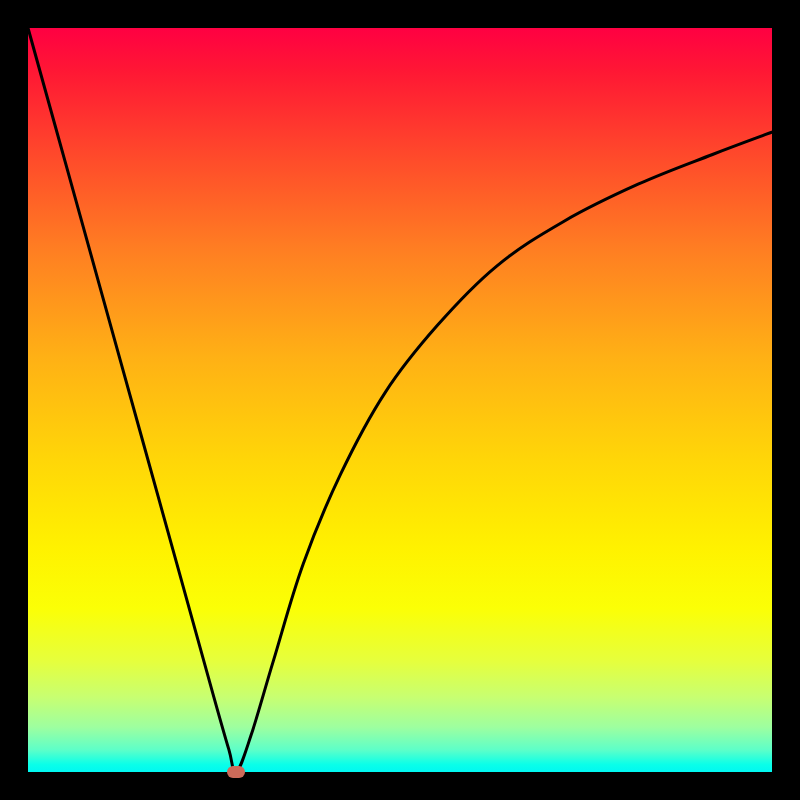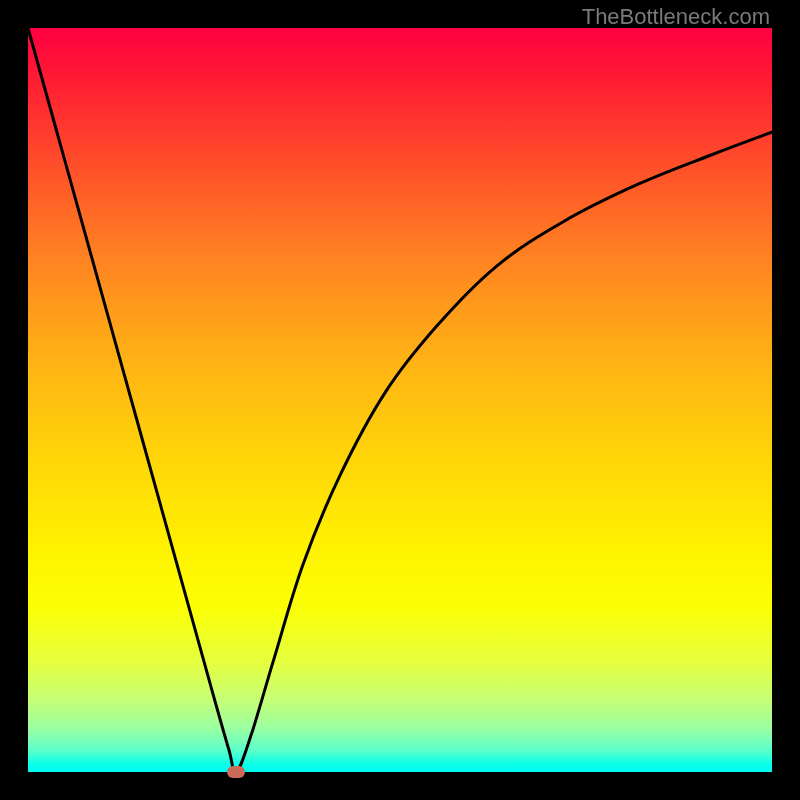--- a/index.html
+++ b/index.html
@@ -69,14 +69,13 @@
 
 <div class="chart-container">
   <div class="plot-area"></div>
 
   <svg class="curve-svg" viewBox="0 0 800 800">
     <path d="M 28 28 C 34.696 52.10560000000001, 51.808 113.70880000000005, 65.2 161.92000000000004 C 78.592 210.13120000000004, 89.00800000000001 247.62879999999996, 102.4 295.84 C 115.792 344.0512, 126.208 381.5488, 139.6 429.76000000000005 C 152.992 477.97120000000007, 163.40800000000002 515.4688, 176.8 563.68 C 190.192 611.8911999999999, 204.6256 664.12, 214 697.6 C 223.3744 731.08, 224.8624 736.288, 228.88000000000002 749.68 C 232.89760000000004 763.0719999999999, 232.30240000000003 774.6784, 236.32000000000002 772 C 240.3376 769.3216, 244.504 754.8879999999999, 251.2 734.8 C 257.89599999999996 714.712, 264.1456 691.2016, 273.52 660.4 C 282.89439999999996 629.5984, 291.2272 597.16, 303.28 563.68 C 315.33279999999996 530.1999999999999, 325.74879999999996 505.2016, 340.47999999999996 474.4 C 355.21119999999996 443.59839999999997, 367.7104 419.344, 385.12 392.56 C 402.5296 365.776, 417.112 348.36640000000006, 437.20000000000005 325.6 C 457.28800000000007 302.8336, 473.95360000000005 284.82879999999994, 496.72 266.0799999999999 C 519.4864 247.3311999999999, 538.2352 236.1712, 563.68 221.44 C 589.1247999999999 206.7088, 611.2959999999999 196.29279999999997, 638.0799999999999 184.23999999999998 C 664.8639999999999 172.1872, 688.3744 163.8544, 712.48 154.48000000000002 C 736.5856 145.10560000000004, 761.2864 136.1776, 772 132.16000000000003" id="curve-path" fill="none" stroke="#000000" stroke-width="3" stroke-linecap="round" stroke-linejoin="round"></path>
   </svg>
 
   <div class="marker" id="marker" style="left: 236.32px; top: 772px; background: rgb(204, 107, 90);"></div>
 
-  <div class="watermark">TheBottleneck.com</div>
 </div>
 
 </body></html>

